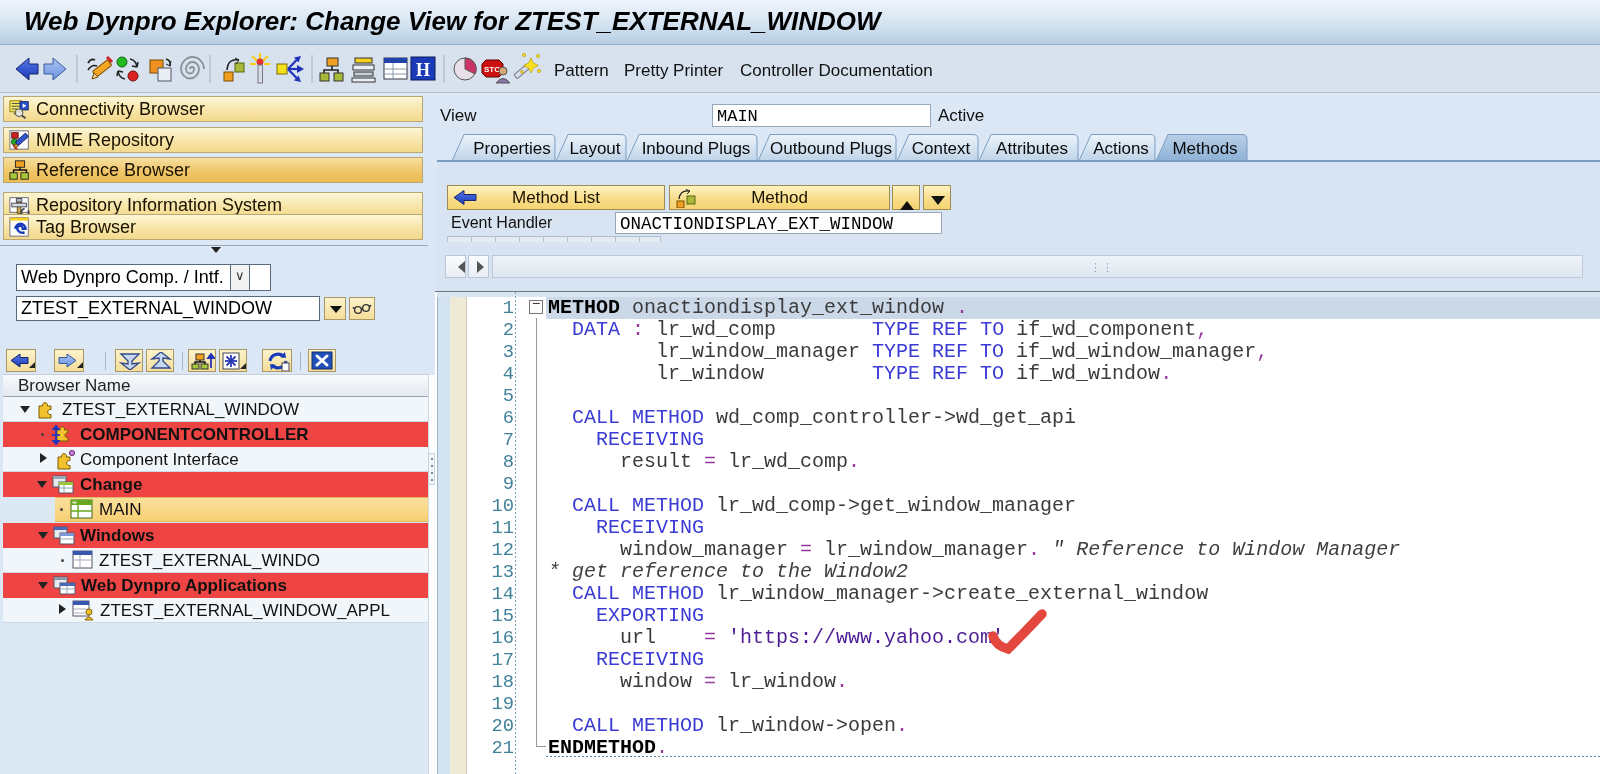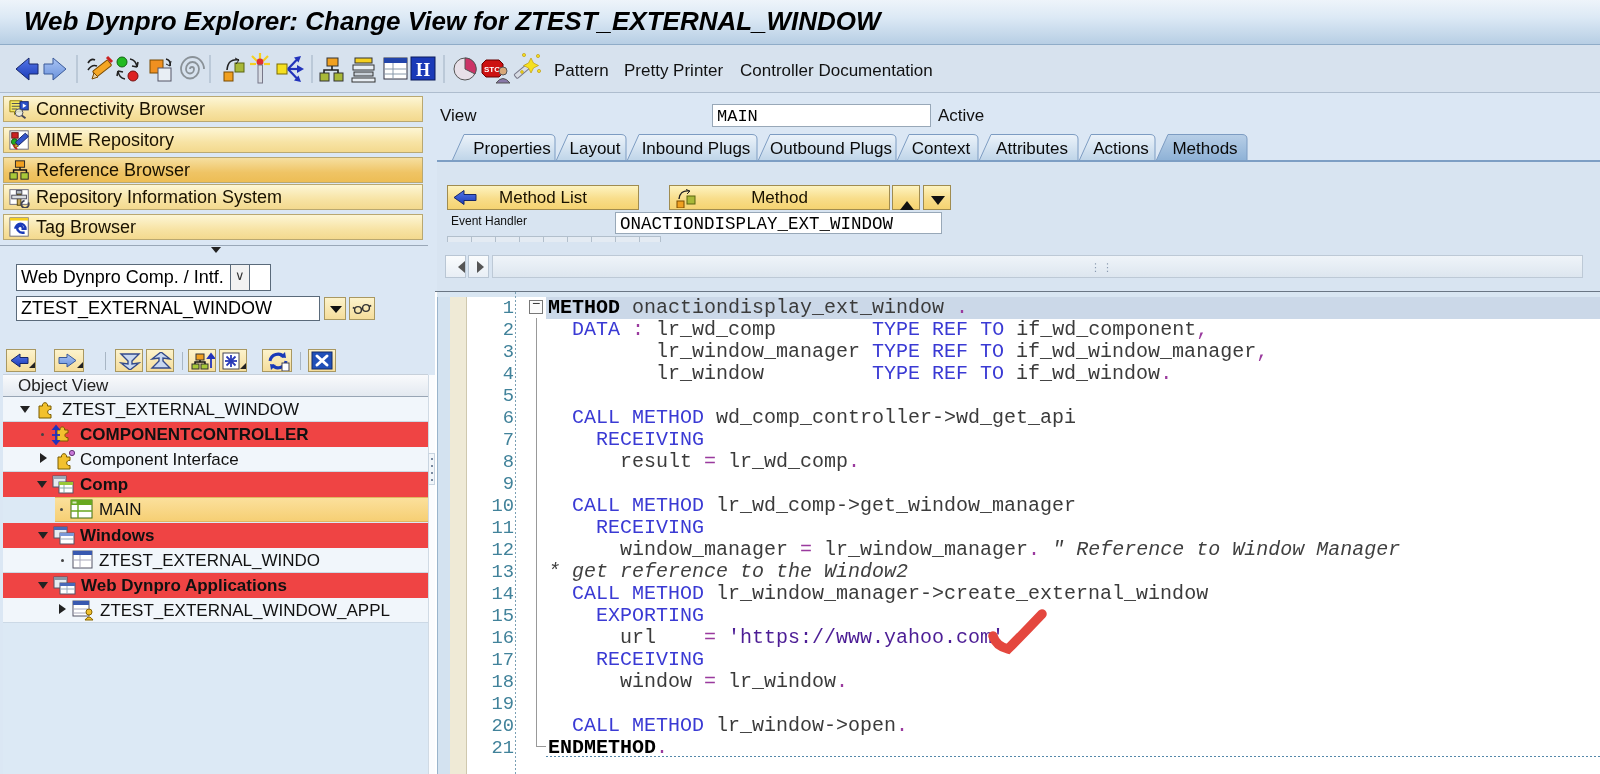--- a/index.html
+++ b/index.html
@@ -189,21 +189,21 @@
   </div>
 <div class="sbtn active" style="top:157px;">
     <span class="lbl">Reference Browser</span>
 <svg class="icbox" width="26" height="24" viewBox="0 0 26 24">
       <rect x="8" y="2" width="10" height="7" fill="#f0a020" stroke="#222"></rect>
       <rect x="2" y="15" width="8" height="7" fill="#a8c838" stroke="#222"></rect>
       <rect x="14" y="15" width="8" height="7" fill="#a8c838" stroke="#222"></rect>
       <path d="M13,9 v3 M6,15 v-3 h14 v3" stroke="#111" fill="none" stroke-width="1.6"></path>
     </svg>
   </div>
-<div class="sbtn" style="top:184px;padding-left:16px;">
+<div class="sbtn" style="top:192px;padding-left:16px;">
     <span class="lbl">Repository Information System</span>
 <svg class="icbox" width="26" height="24" viewBox="0 0 26 24">
       <rect x="2" y="4" width="20" height="16" fill="#fff" stroke="#667"></rect>
       <rect x="9" y="5" width="6" height="4" fill="#b0b8c0" stroke="#445"></rect>
       <rect x="10" y="9" width="4" height="12" fill="#c8a858" stroke="#554400"></rect>
       <rect x="4" y="10" width="16" height="4" fill="#d8dce0" stroke="#445"></rect>
       <path d="M18,16 a4,4 0 1 0 4,2" fill="none" stroke="#445" stroke-width="2"></path>
     </svg>
   </div>
 <div class="sbtn" style="top:214px;">
@@ -299,21 +299,21 @@
       <g stroke="#fff" stroke-width="3" stroke-linecap="round">
         <line x1="6" y1="5" x2="16" y2="14"></line>
         <line x1="16" y1="5" x2="6" y2="14"></line>
       </g>
     </svg>
   </div>
 <div class="abs" style="left:105px;top:352px;width:1px;height:18px;background:#a8b6c4;"></div>
 <div class="abs" style="left:182px;top:352px;width:1px;height:18px;background:#a8b6c4;"></div>
 <div class="abs" style="left:300px;top:352px;width:1px;height:18px;background:#a8b6c4;"></div>
 <div class="abs" id="objhead">
-    <span style="position:absolute;left:15px;top:1px;font-size:17px;color:#222;">Object View</span>
+    <span style="position:absolute;left:15px;top:1px;font-size:17px;color:#222;">Browser Name</span>
   </div>
 
 <div id="treebg" class="abs" style="left:3px;top:397px;width:425px;height:377px;background:#dce9f5;"></div>
 <div class="trow r-odd" style="top:397px;">
     <span class="exp-d" style="left:17px;"></span>
     <svg class="tic" style="left:33px;" width="22" height="21" viewBox="0 0 22 21">
       <path d="M3,7 h3.5 a2.6,2.6 0 1 1 5,0 H15 v3.5 a2.6,2.6 0 1 0 0,5 V19 H3 Z" fill="#f2c12e" stroke="#7a5c00"></path>
     </svg>
     <span class="tx" style="left:59px;">ZTEST_EXTERNAL_WINDOW</span>
   </div>
@@ -342,21 +342,21 @@
   </div>
 <div class="trow r-even" style="top:472px;">
     <span class="exp-d" style="left:34px;"></span>
     <svg class="tic" style="left:49px;" width="22" height="21" viewBox="0 0 22 21">
       <rect x="1" y="2" width="13" height="11" fill="#e6ebf0" stroke="#556"></rect>
       <rect x="1" y="2" width="13" height="3" fill="#98a8b8"></rect>
       <rect x="7" y="8" width="14" height="11" fill="#fff" stroke="#556"></rect>
       <rect x="7" y="8" width="14" height="3" fill="#9ac838"></rect>
       <path d="M7,14 h14 M12,11 v8" stroke="#8aa" stroke-width="1"></path>
     </svg>
-    <span class="tx" style="left:77px;">Comp</span>
+    <span class="tx" style="left:77px;">Change</span>
   </div>
 <div class="trow" style="top:497px;">
     <span class="hlt"></span>
     <span class="dot" style="left:57px;"></span>
     <svg class="tic" style="left:67px;" width="23" height="21" viewBox="0 0 23 21">
       <rect x="1" y="1" width="21" height="18" fill="#fff" stroke="#3a6a10"></rect>
       <rect x="1" y="1" width="21" height="5" fill="#68a820"></rect>
       <rect x="2.5" y="2.5" width="4" height="2" fill="#d8e8c0"></rect>
       <path d="M1,12 h21 M8,6 v13" stroke="#68a820" stroke-width="1.4"></path>
     </svg>
@@ -438,36 +438,36 @@
 <text x="401" y="21">Outbound Plugs</text>
 <text x="511" y="21">Context</text>
 <text x="602" y="21">Attributes</text>
 <text x="691" y="21">Actions</text>
 <text x="775" y="21">Methods</text>
 </g>
 </svg>
 <div class="abs" id="tabline"></div>
 <div class="abs" id="rcontent"></div>
 
-<div class="ybtn" style="left:447px;top:185px;width:192px;line-height:23px;">Method List<svg style="position:absolute;left:4px;top:3px;" width="26" height="17" viewBox="0 0 26 17">
+<div class="ybtn" style="left:447px;top:185px;width:218px;line-height:23px;">Method List<svg style="position:absolute;left:4px;top:3px;" width="26" height="17" viewBox="0 0 26 17">
       <path d="M2,8.5 L12,1.5 L12,5.5 L24,5.5 L24,11.5 L12,11.5 L12,15.5 Z" fill="url(#bluarr)" stroke="#16266a"></path>
     </svg></div>
 <div class="ybtn" style="left:669px;top:185px;width:221px;line-height:23px;">Method<svg style="position:absolute;left:5px;top:2px;" width="22" height="20" viewBox="0 0 22 20">
       <rect x="2" y="13" width="7" height="7" fill="#f0a020" stroke="#7a4a00"></rect>
       <rect x="12" y="8" width="8" height="8" fill="#a8b838" stroke="#5a6410"></rect>
       <path d="M4,11 q1,-9 10,-8" stroke="#222" fill="none" stroke-width="1.4"></path>
       <path d="M15,3 l-4,-1.5 M15,3 l-3,3" stroke="#222" fill="none"></path>
     </svg></div>
 <div class="ybtn" style="left:892px;top:185px;width:28px;">
     <span style="position:absolute;left:7px;top:8px;width:0;height:0;border:7px solid transparent;border-bottom:9px solid #111;"></span>
   </div>
 <div class="ybtn" style="left:923px;top:185px;width:28px;">
     <span style="position:absolute;left:7px;top:10px;width:0;height:0;border:7px solid transparent;border-top:9px solid #111;"></span>
   </div>
-<div class="abs" style="left:451px;top:214px;font-size:12px;color:#111;">Event Handler</div>
+<div class="abs" style="left:451px;top:214px;font-size:16px;color:#111;">Event Handler</div>
 <div class="whitebox" style="left:615px;top:212px;width:327px;height:22px;border-color:#98a8b8;">
     <span class="mono" style="position:absolute;left:4px;top:1px;font-size:17.5px;">ONACTIONDISPLAY_EXT_WINDOW</span>
   </div>
 
 <div class="abs" style="left:447px;top:236px;width:214px;height:6px;background:#e4ebf3;border:1px solid #b2bfcc;border-bottom:none;box-sizing:border-box;background-image:repeating-linear-gradient(90deg,transparent 0 23px,#b2bfcc 23px 24px);"></div>
 <div class="abs" style="left:428px;top:375px;width:8px;height:399px;background:#fbfcfe;border-left:1px solid #d0dae4;box-sizing:border-box;"></div>
 <div class="abs" style="left:428px;top:453px;width:7px;height:32px;background:#f2f6fa;border:1px solid #c8d4e0;box-sizing:border-box;background-image:radial-gradient(circle 1.2px at 3px 5px,#7a8aa0 99%,transparent),radial-gradient(circle 1.2px at 3px 12px,#7a8aa0 99%,transparent),radial-gradient(circle 1.2px at 3px 19px,#7a8aa0 99%,transparent),radial-gradient(circle 1.2px at 3px 26px,#7a8aa0 99%,transparent);"></div>
 
 <div class="scbtn" style="left:445px;">
     <span style="position:absolute;left:6px;top:5px;width:0;height:0;border:6px solid transparent;border-right:7px solid #555;"></span>

